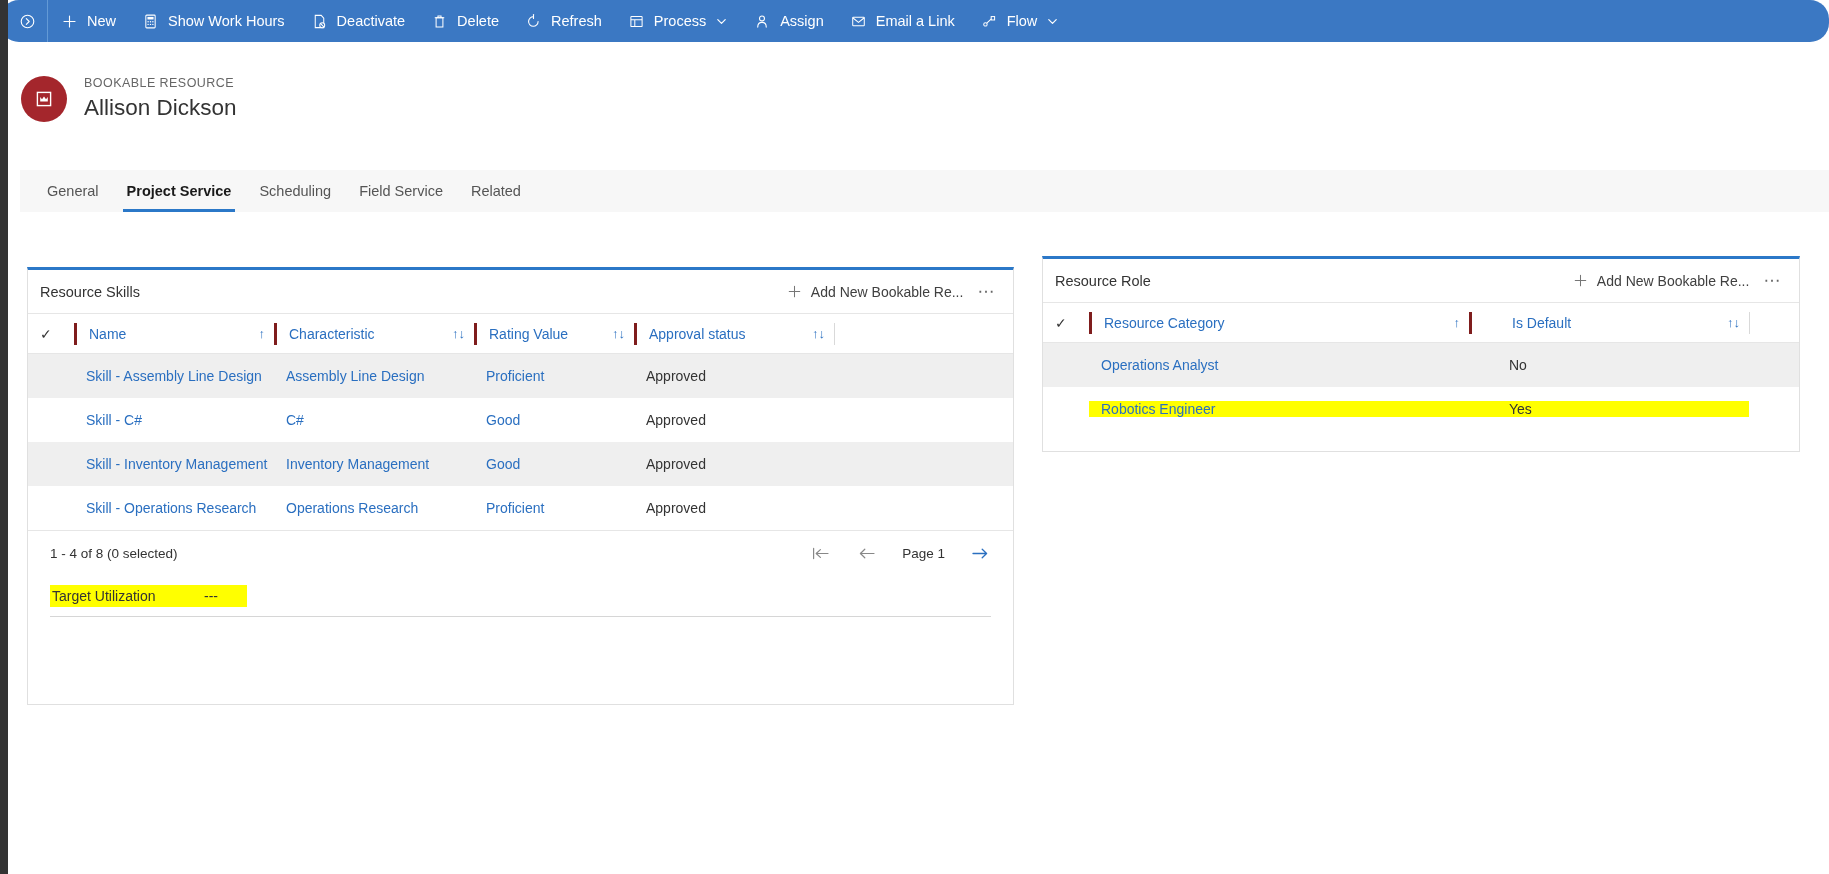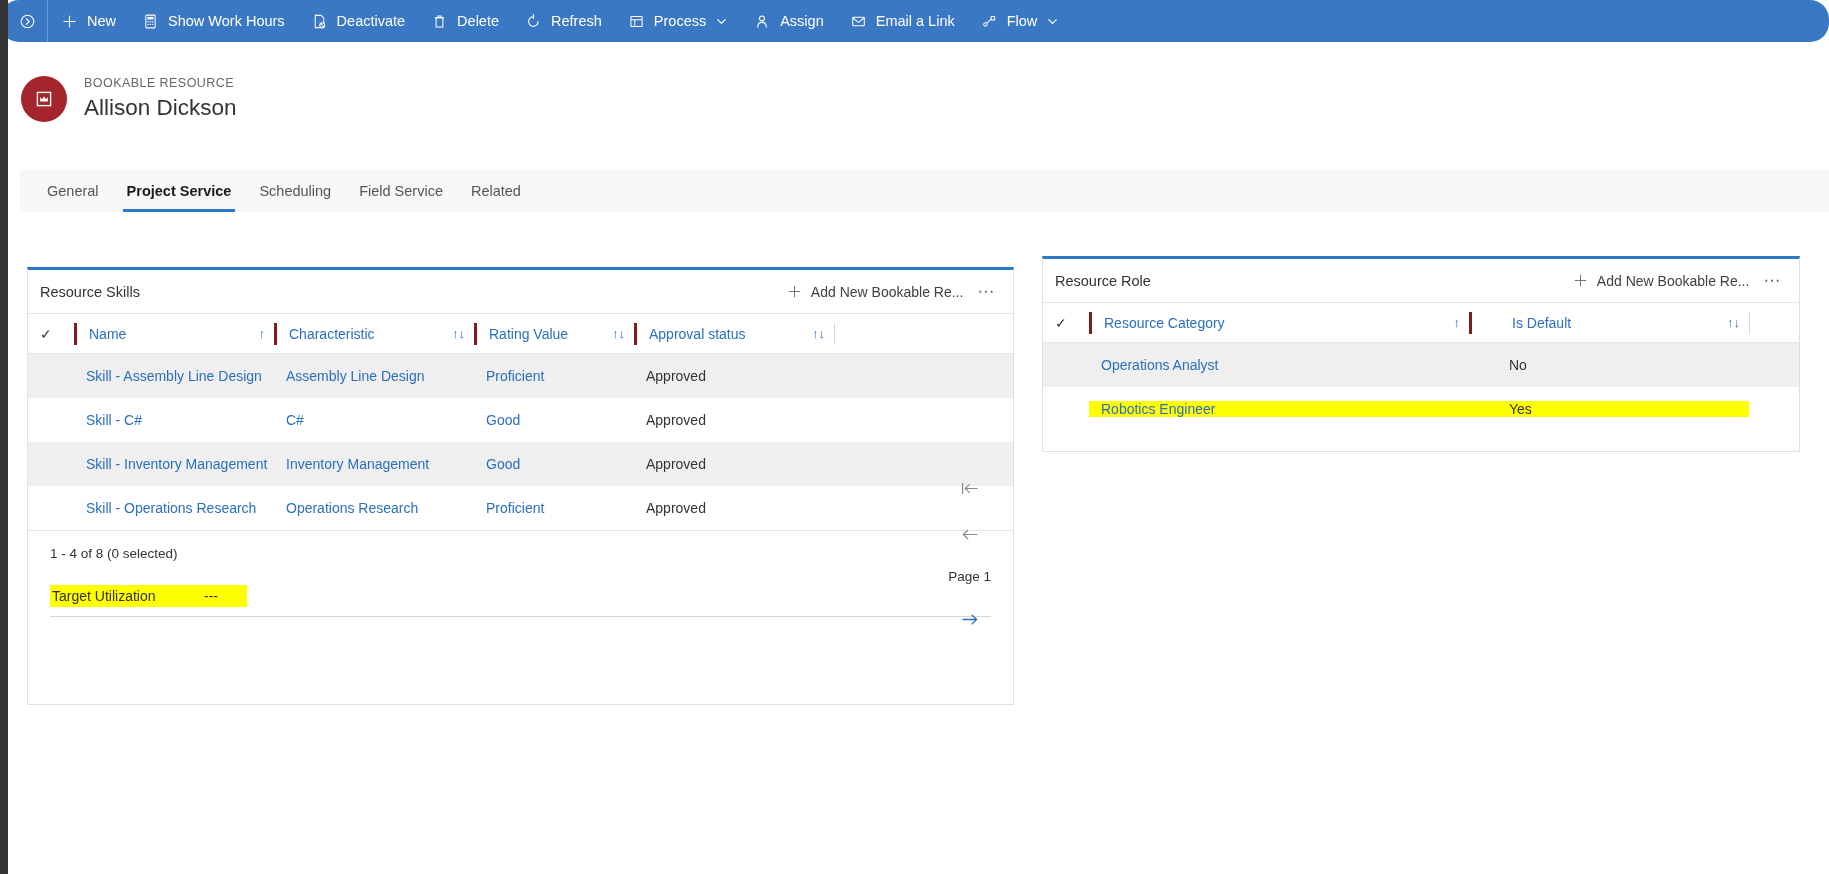--- a/index.html
+++ b/index.html
@@ -259,21 +259,20 @@
   }
   .footer-count {
     font-size: 13.5px;
     color: #333333;
   }
   .pager {
     margin-left: auto;
     display: flex;
     align-items: center;
     gap: 24px;
-    flex-direction: column;
   }
   .pg-btn {
     width: 22px; height: 22px;
     display: flex; align-items: center; justify-content: center;
     cursor: pointer;
   }
   .pg-btn svg { width: 20px; height: 15px; display: block; }
   .pg-label {
     font-size: 13.5px;
     color: #333333;

